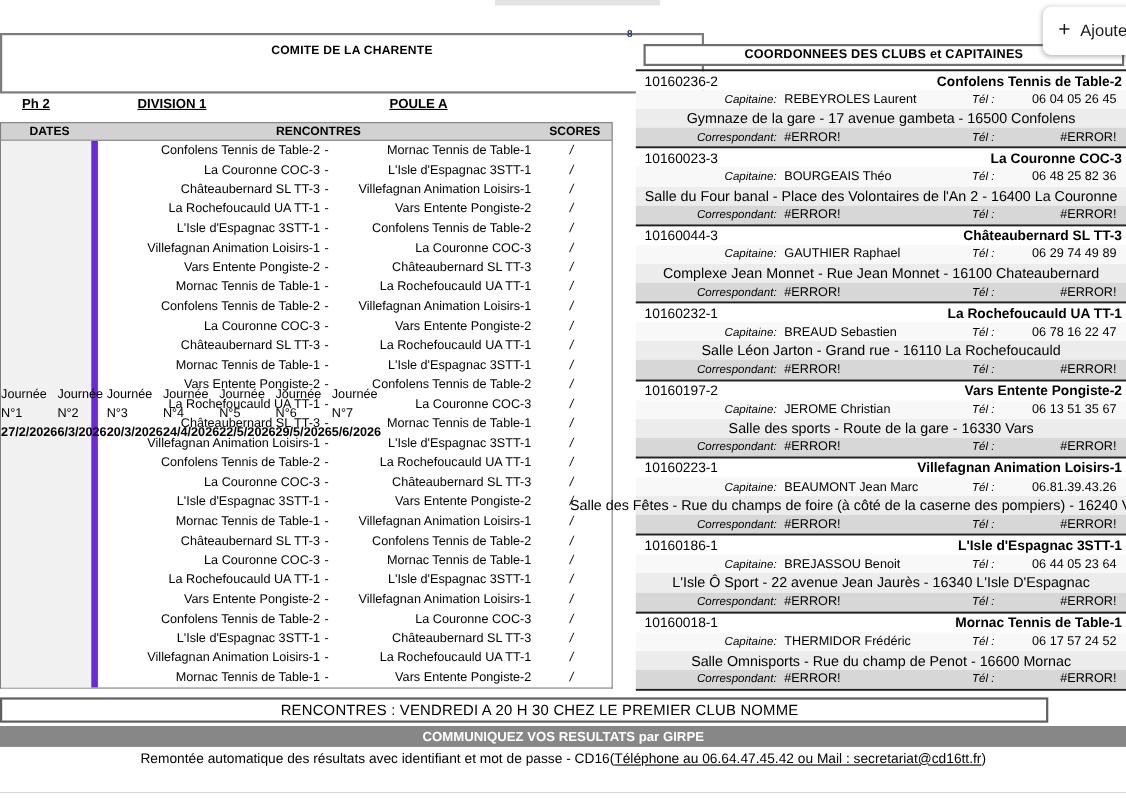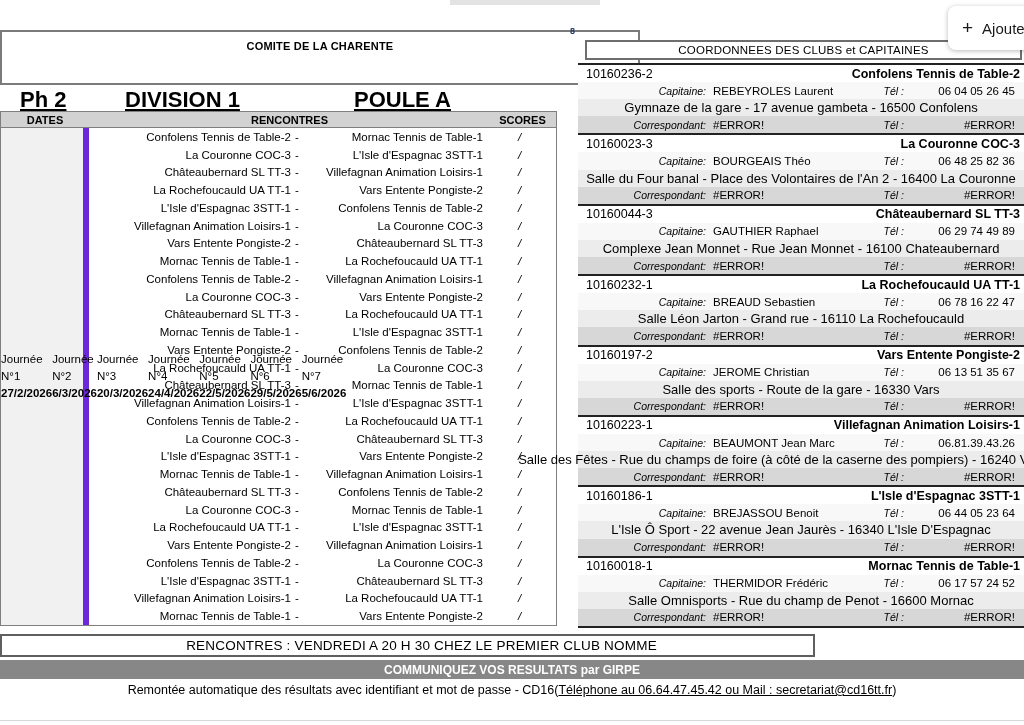--- a/index.html
+++ b/index.html
@@ -11,21 +11,21 @@
   .top-strip { position:absolute; left:450px; top:0; width:150px; height:5px; background:#e3e3e3; }
 
   
   .title-box { position:absolute; left:0; top:30px; width:640px; height:55px;
                border:2px solid #7b7b7b; background:#fff; text-align:center; }
   .title-line1 { font-size:11px; font-weight:bold; margin-top:8px; letter-spacing:.2px; }
   .title-line2 { font-size:15px; font-weight:bold; margin-top:8px; }
 
   
   .phase-row { position:absolute; left:0; top:87px; width:561px; height:24px; }
-  .phase-row span { position:absolute; font-size:22px; font-weight:bold; text-decoration:underline; white-space:nowrap; }
+  .phase-row span { position:absolute; font-size:12px; font-weight:bold; text-decoration:underline; white-space:nowrap; }
   .ph   { left:20px; }
   .div1 { left:125px; }
   .poule{ left:354px; }
 
   
   .sched-header { position:absolute; left:0; top:111px; width:557px; height:17px;
                   background:#d2d2d2; border:1px solid #7f7f7f; display:flex;
                   font-size:11px; font-weight:bold; align-items:center; }
   .sh-dates { width:88px; text-align:center; }
   .sh-renc  { width:401px; text-align:center; }
@@ -38,36 +38,36 @@
                 font-size:11.5px; line-height:17px; }
   .date-block .jdate { font-weight:bold; }
   .matches-col { flex:1; display:flex; flex-direction:column; }
   .match-row { flex:1; display:flex; align-items:center; font-size:11.5px; white-space:nowrap; }
   .m-home { width:202px; text-align:right; overflow:hidden; }
   .m-dash { width:12px; text-align:center; }
   .m-away { width:180px; text-align:right; overflow:hidden; }
   .m-score{ flex:1; text-align:center; font-style:italic; }
 
   
-  .banner { position:absolute; left:0; top:634px; width:815px; height:23px;
+  .banner { position:absolute; left:0; top:634px; width:953px; height:23px;
             border:2px solid #5f5f5f; background:#fff; display:flex; align-items:center; justify-content:center;
             font-size:13.5px; letter-spacing:.2px;padding-left:28px; }
   .gray-bar { position:absolute; left:0; top:660px; width:1024px; height:19px; background:#878787;
               display:flex; align-items:center; justify-content:center;
               color:#ffffff; font-size:12px; font-weight:bold; }
   .note { position:absolute; left:0; top:683px; width:1024px; text-align:center; font-size:12.5px; }
   .note .link { text-decoration:underline; cursor:pointer; }
 
   .bottom-line { position:absolute; left:0; top:720px; width:1024px; height:1px; background:#d8d8d8; }
 
   
   .row-marker { position:absolute; left:570px; top:26px; font-size:9px; font-weight:bold; color:#1f3864; }
   .coord-box { position:absolute; left:585px; top:40px; width:437px; height:20px;
                border:2px solid #6e6e6e; background:#fff; display:flex; align-items:center; justify-content:center;
-               font-size:11.5px; font-weight:normal; letter-spacing:.2px; }
+               font-size:11.5px; font-weight:bold; letter-spacing:.2px; }
   .clubs { position:absolute; left:578px; top:63px; width:446px; height:565px;
            display:flex; flex-direction:column; border-bottom:2px solid #222; }
   .club-block { flex:1; display:flex; flex-direction:column; border-top:2px solid #222; }
   .club-row { flex:1; display:flex; align-items:center; white-space:nowrap; }
   .r-id { background:#fff;gap:28px; }
   .club-id { font-size:12.5px; padding-left:8px; }
   .club-name { flex:1; text-align:right; font-size:12.5px; font-weight:bold; padding-right:4px; }
   .r-cap { background:#f8f8f8; }
   .r-addr { background:#ececec; justify-content:center; font-size:13px; }
   .r-corr { background:#d7d7d7; }

